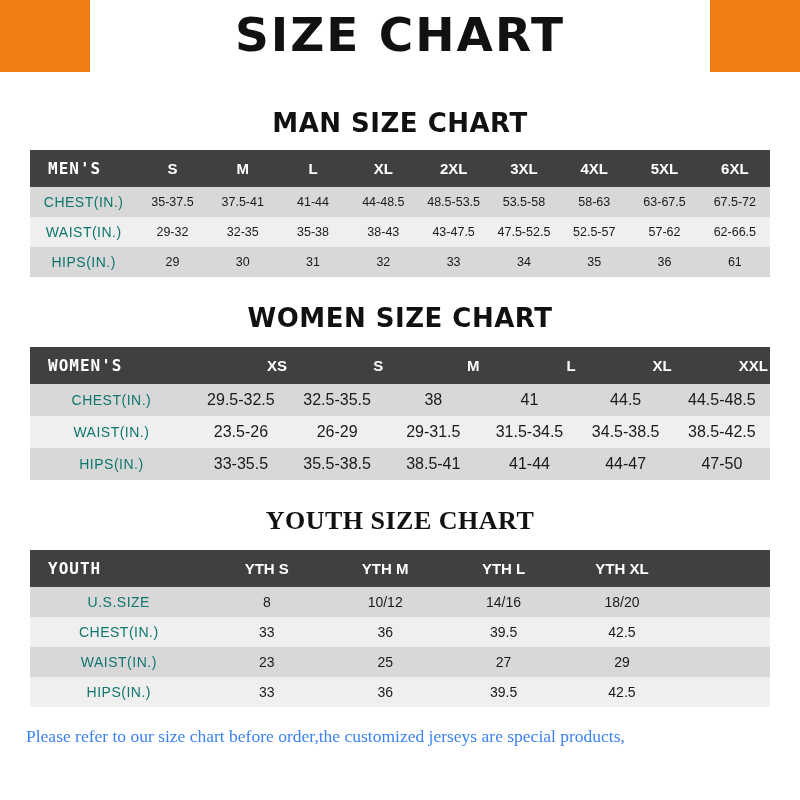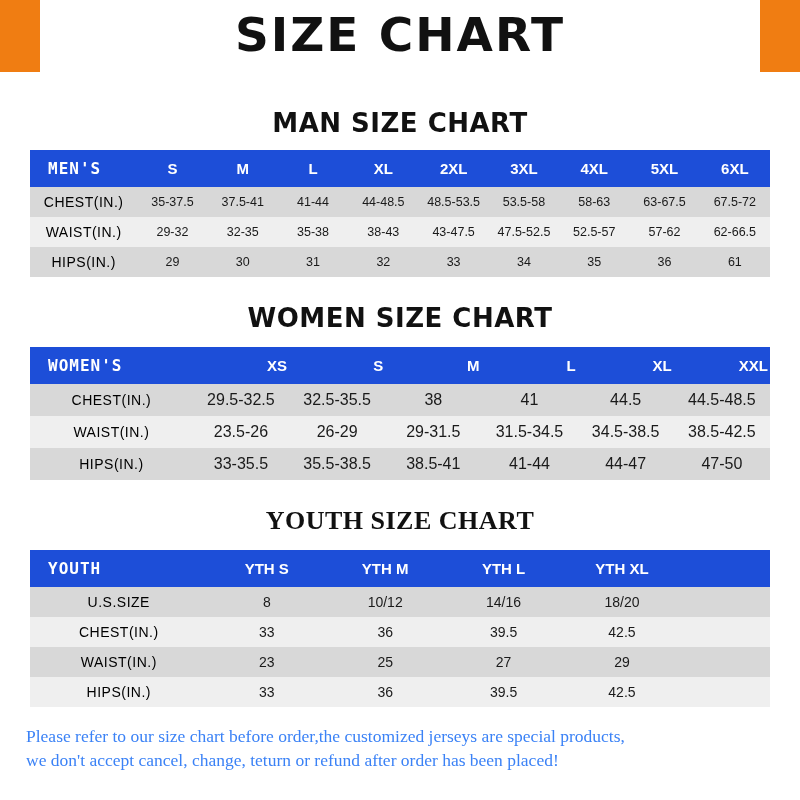--- a/index.html
+++ b/index.html
@@ -25,21 +25,21 @@
   .banner {
     position: relative;
     height: 72px;
     background: #f07d12;
     display: flex;
     align-items: center;
     justify-content: center;
   }
   .banner-inner {
     background: #ffffff;
-    width: 720px;
+    width: 620px;
     height: 72px;
     display: flex;
     align-items: center;
     justify-content: center;
   }
   .banner-title {
     font-family: "DejaVu Sans", sans-serif;
     font-weight: bold;
     font-size: 47px;
     letter-spacing: 2px;
@@ -72,21 +72,21 @@
   }
   table.size th,
   table.size td {
     text-align: center;
     font-size: 13px;
     color: #1a1a1a;
     font-family: "Liberation Sans", sans-serif;
   }
   
   table.size thead tr {
-    background: #1d4ed8;
+    background: #404040;
   }
   table.size thead th {
     color: #ffffff;
     font-weight: bold;
     font-size: 15px;
     padding: 9px 2px;
   }
   table.size thead th.rowlabel {
     font-family: "DejaVu Sans Mono", monospace;
     font-size: 16px;
@@ -97,21 +97,21 @@
   
   table.size tbody td {
     padding: 7px 2px;
   }
   table.size tbody tr.odd  { background: #d8d8d8; }
   table.size tbody tr.even { background: #efefef; }
   table.size tbody td.rowlabel {
     text-align: center;
     font-size: 14px;
     letter-spacing: 0.5px;
-    color: #000000;
+    color: #0f766e;
   }
 
   
   .men-table thead th { font-size: 14px; }
   .men-table tbody td { font-size: 12.5px; }
   .men-table tbody td.rowlabel { font-size: 13px; }
 
   .women-table thead th { font-size: 16px; text-align: right; }
   .women-table tbody td { font-size: 16px; padding: 9px 2px; }
   .women-table tbody td.rowlabel { font-size: 14.5px; }
@@ -304,16 +304,15 @@
           <td>39.5</td>
           <td>42.5</td>
           <td></td>
         </tr>
       </tbody>
     </table>
   </div>
 
   <div class="note">
     <span>Please refer to our size chart before order,the customized jerseys are special products,</span>
-    <span>we don't accept cancel, change, teturn or refund after order has been placed!</span>
   </div>
 
 </div>
 
 </body></html>

